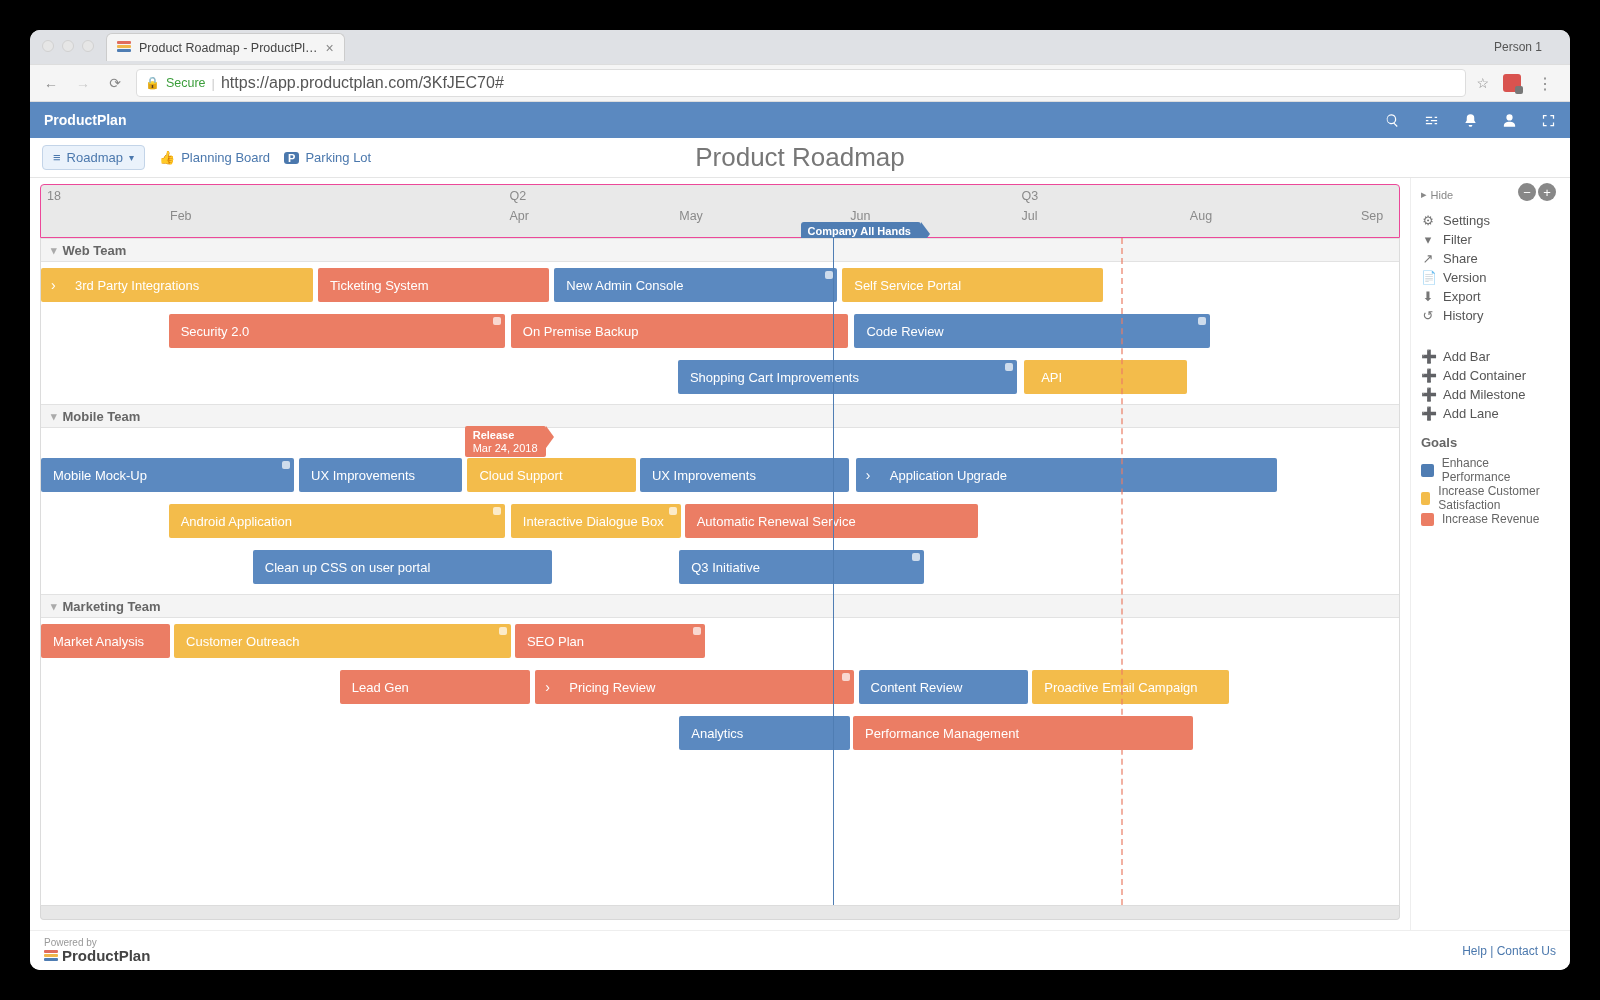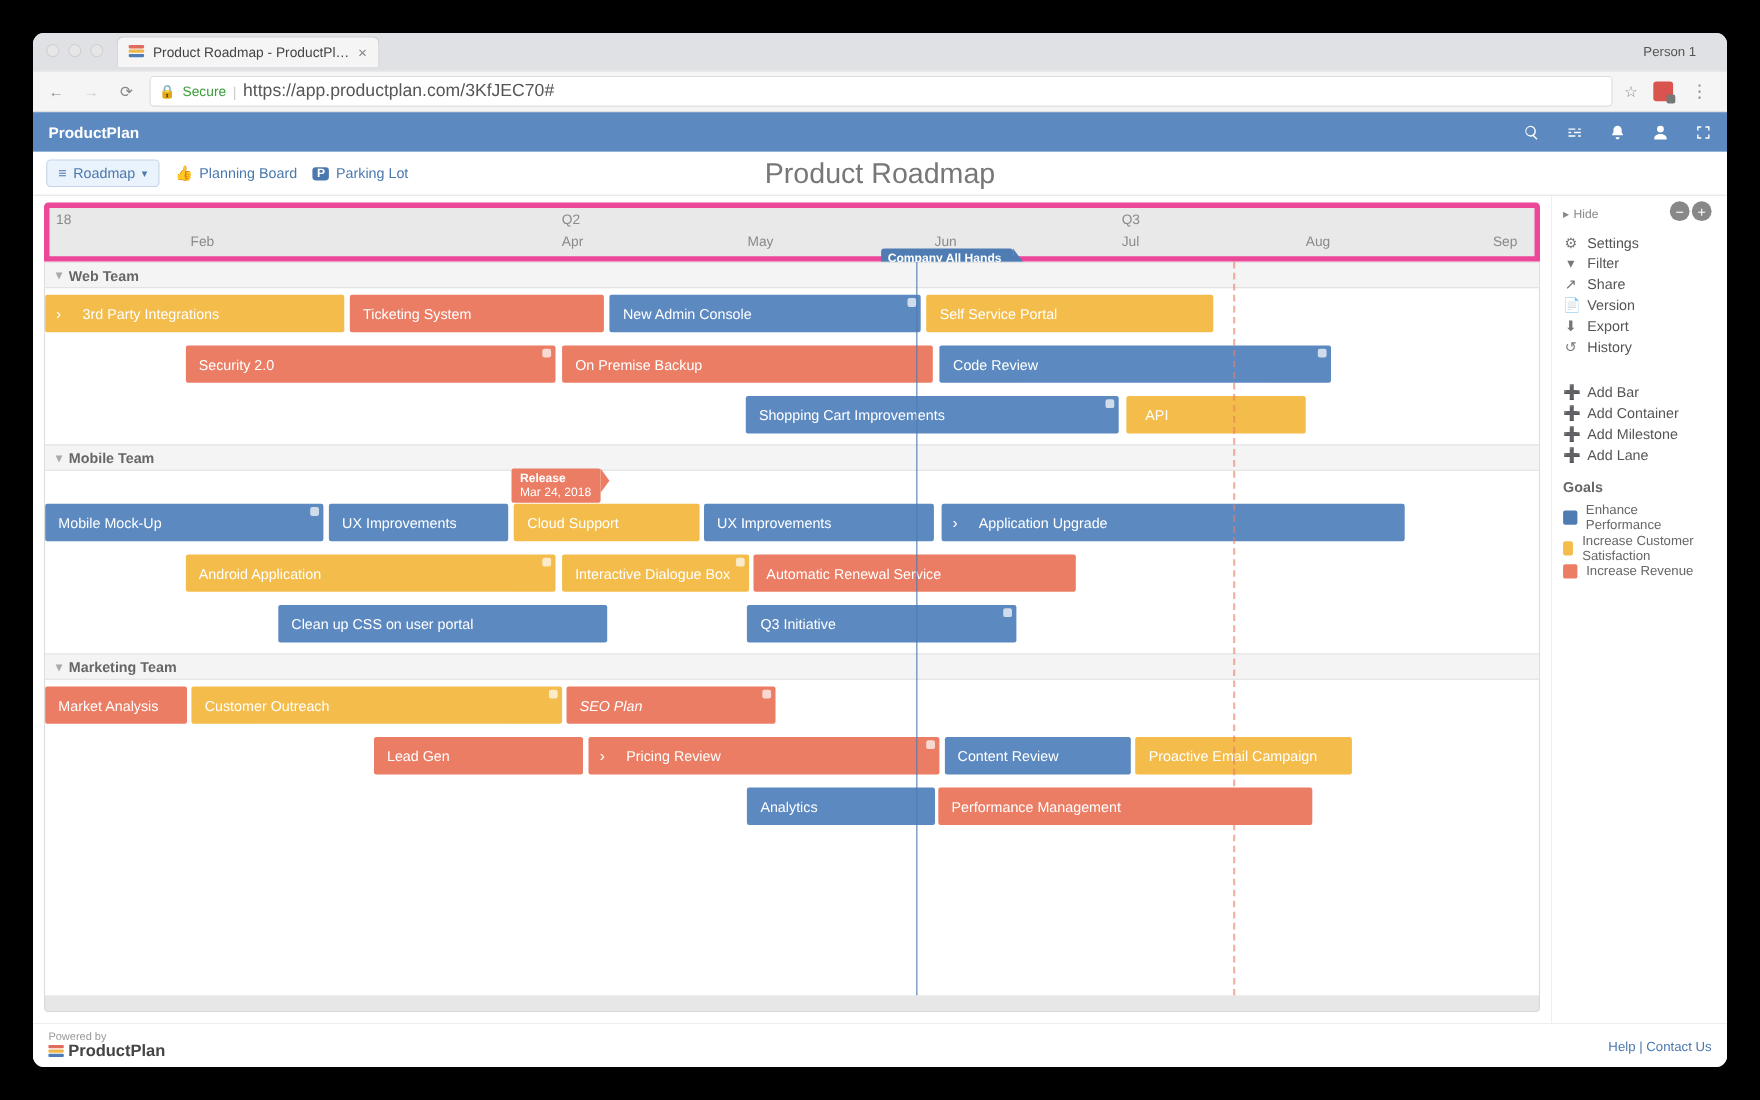--- a/index.html
+++ b/index.html
@@ -34,21 +34,21 @@
   
   .subbar { height:40px; background:#fff; border-bottom:1px solid #e5e5e5; display:flex; align-items:center; padding:0 12px; gap:14px; font-size:13px; position:relative;}
   .btn-roadmap { border:1px solid #c3d4e8; background:#eaf2fb; color:#4b78ad; border-radius:4px; padding:4px 10px; display:flex; align-items:center; gap:6px; cursor:pointer;}
   .link2 { color:#4b78ad; display:flex; align-items:center; gap:6px; cursor:pointer;}
   .subbar .title { position:absolute; left:50%; transform:translateX(-50%); font-size:26px; color:#777; font-weight:400; }
   .zoom-controls { position:absolute; right:14px; bottom:-24px; display:flex; gap:2px;}
   .zoom-controls .zc { width:18px;height:18px;border-radius:50%; background:#888; color:#fff; display:flex;align-items:center;justify-content:center; font-size:13px; cursor:pointer;}
   
   .main { flex:1; display:flex; overflow:hidden; background:#fff;}
   .timeline-wrap { flex:1; display:flex; flex-direction:column; overflow:hidden; padding:6px 10px 10px 10px;}
-  .timeline-header { height:54px; background:#e9e9e9; border:5px solid #ec4899; border-radius:4px 4px 0 0; position:relative; font-size:12.5px; color:#8a8a8a;}
+  .timeline-header { height:54px; background:#e9e9e9; border:1px solid #ec4899; border-radius:4px 4px 0 0; position:relative; font-size:12.5px; color:#8a8a8a;}
   .timeline-header .yr { position:absolute; left:6px; top:4px;}
   .q-label { position:absolute; top:4px; font-size:12.5px;}
   .m-label { position:absolute; top:24px; font-size:12.5px;}
   .milestone-flag { position:absolute; top:37px; background:#4f7db3; color:#fff; font-size:11px; padding:3px 10px 3px 6px; border-radius:3px; line-height:1.15;}
   .milestone-flag::after{content:""; position:absolute; right:-9px; top:0; border-top:12px solid transparent; border-bottom:12px solid transparent; border-left:9px solid #4f7db3;}
   .lanes { position:relative; flex:1; border:1px solid #dcdcdc; border-top:none; background:#fff; overflow:hidden;}
   .lane { position:relative; }
   .lane-header { height:24px; background:#f4f4f4; border-top:1px solid #e2e2e2; border-bottom:1px solid #e2e2e2; display:flex; align-items:center; gap:6px; padding-left:10px; font-size:13px; font-weight:600; color:#666; cursor:pointer;}
   .lane-header .caret { color:#aaa; font-size:11px;}
   .lane-body { position:relative; }
@@ -302,21 +302,21 @@
             </div>
             <div class="lane-body">
               <div class="row">
                 <div class="bar c-orange" style="left: 0%; width: 9.5%;">
                   <span>Market Analysis</span>
                 </div>
                 <div class="bar c-yellow" style="left: 9.8%; width: 24.8%;">
                   <span>Customer Outreach</span>
                   <span class="note-dot"></span>
                 </div>
-                <div class="bar c-orange" style="left: 34.9%; width: 14%; font-style: italic;">
+                <div class="bar c-orange" style="left: 34.9%; width: 14%;">
                   <span>SEO Plan</span>
                   <span class="note-dot"></span>
                 </div>
               </div>
               <div class="row">
                 <div class="bar c-orange" style="left: 22%; width: 14%;">
                   <span>Lead Gen</span>
                 </div>
                 <div class="bar c-orange has-arrow" style="left: 36.4%; width: 23.5%;">
                   <span class="arrow-expand">›</span>

